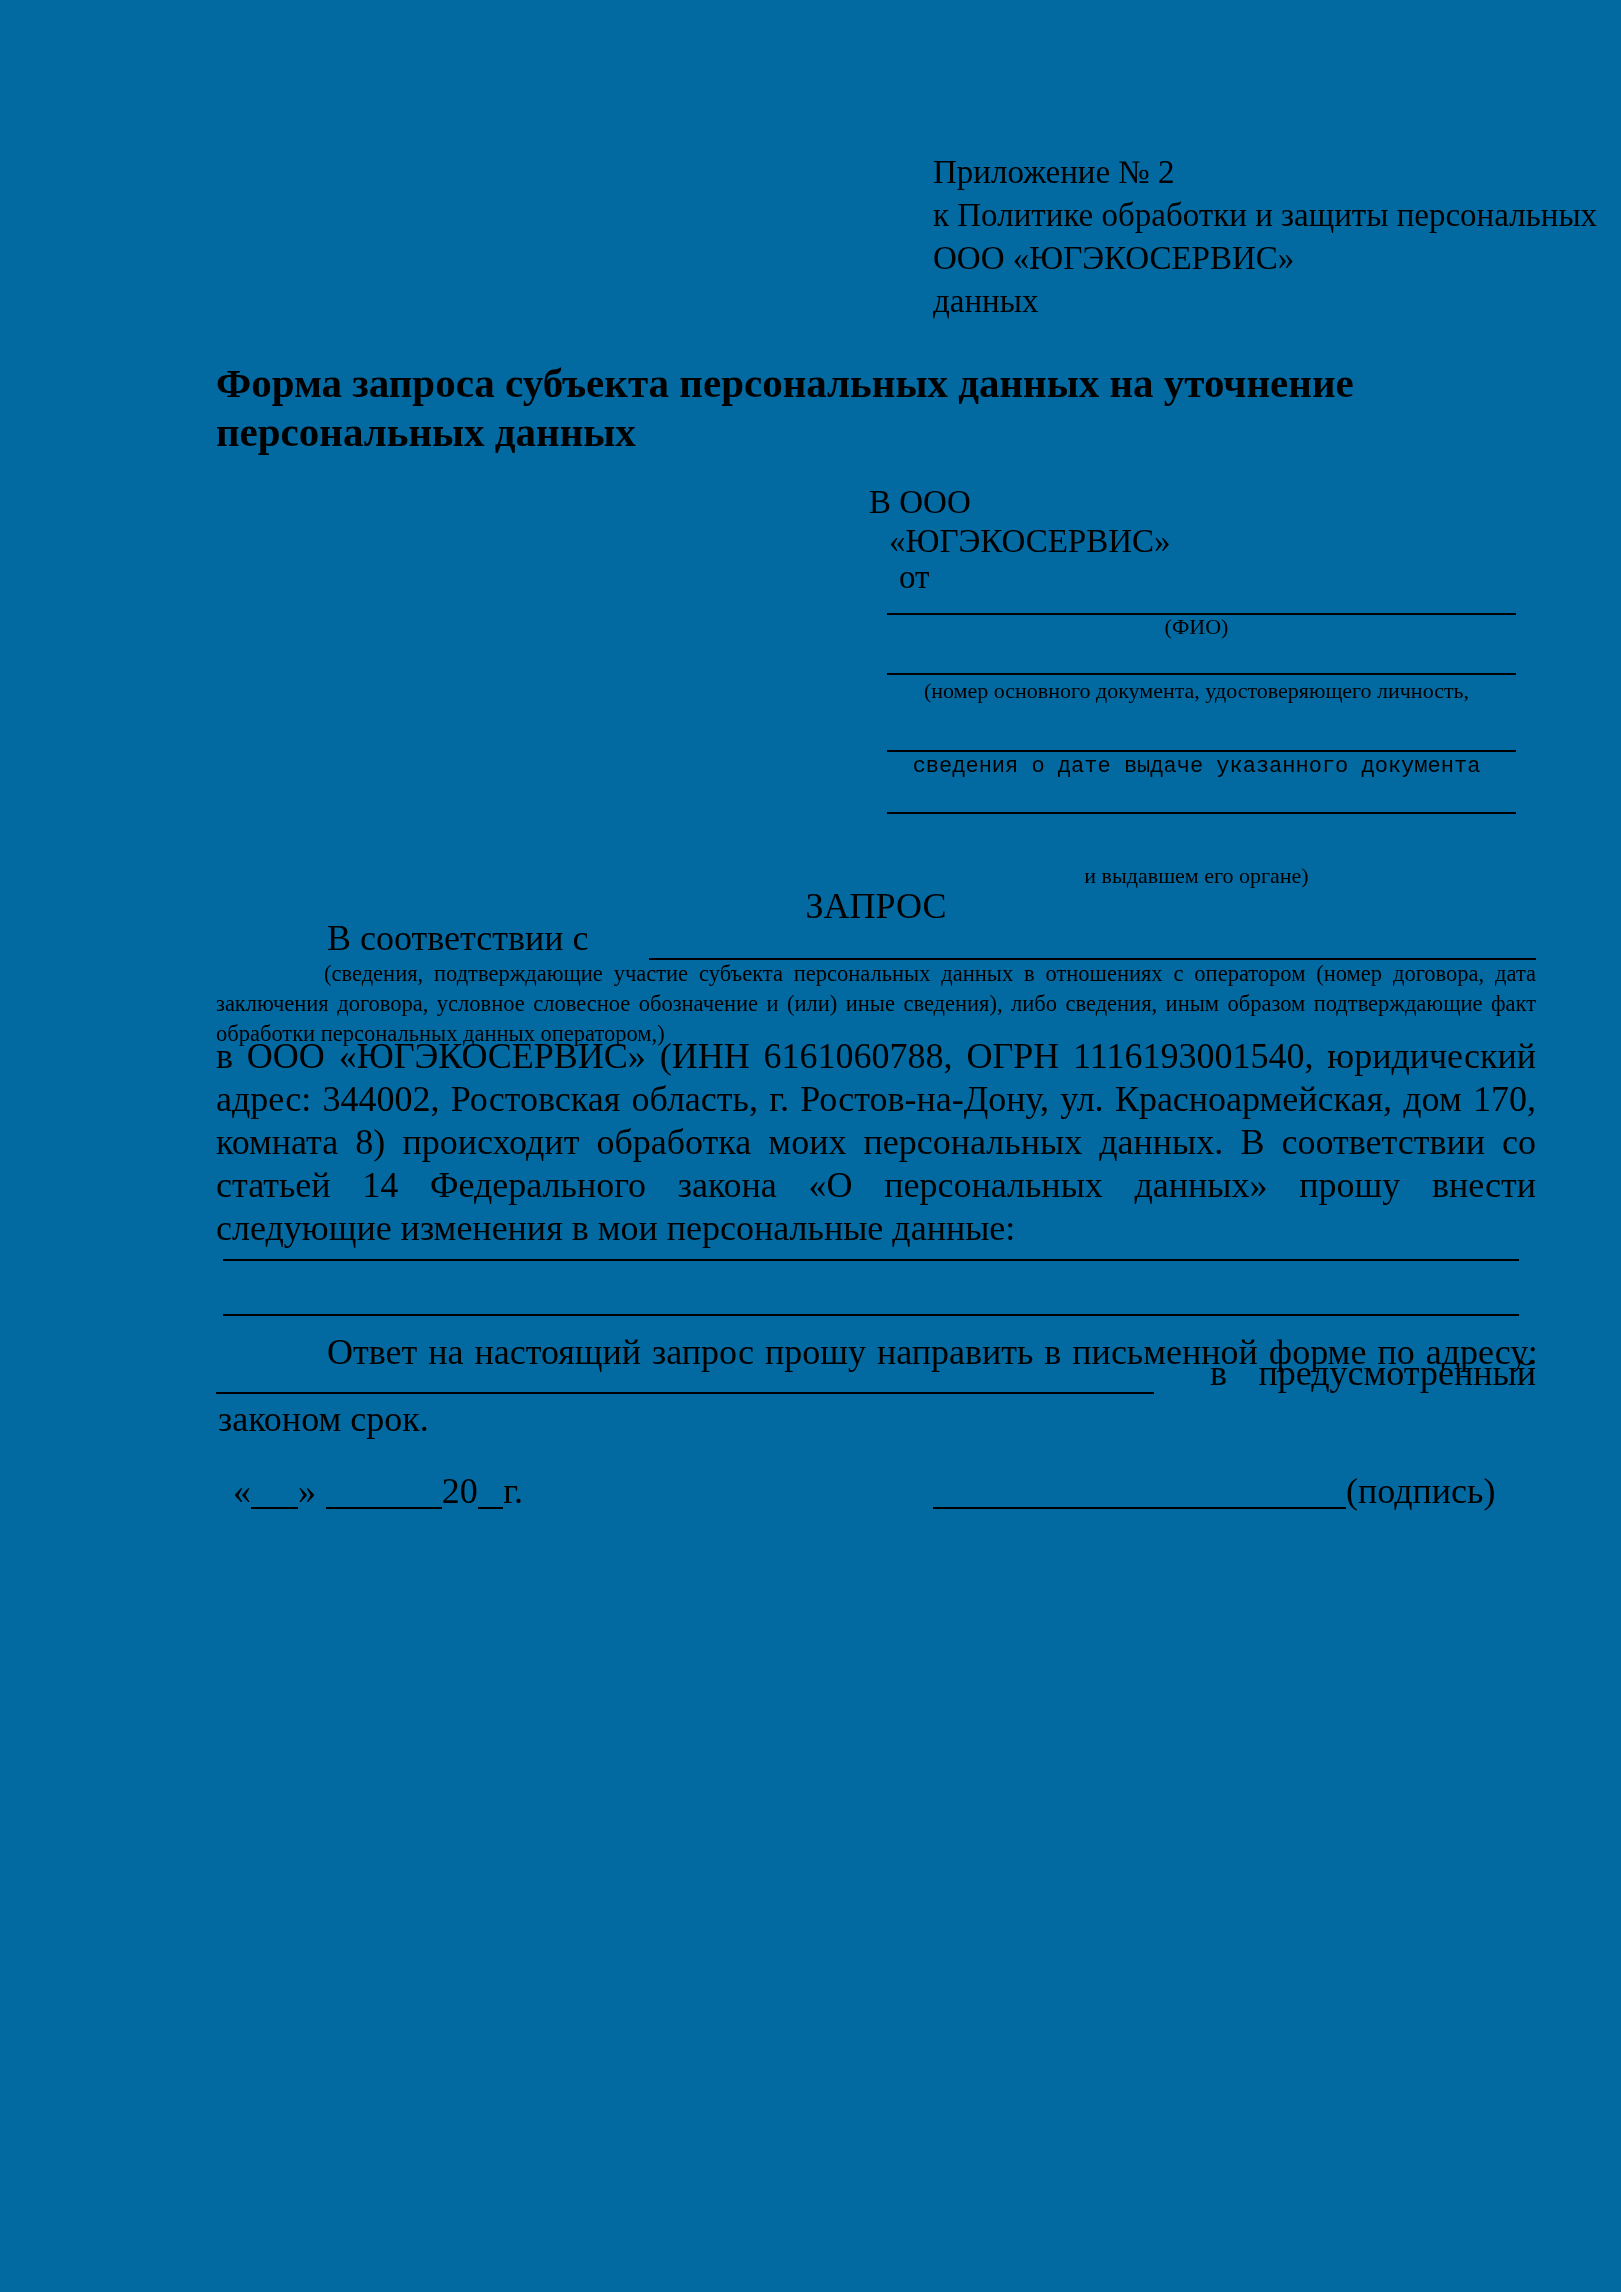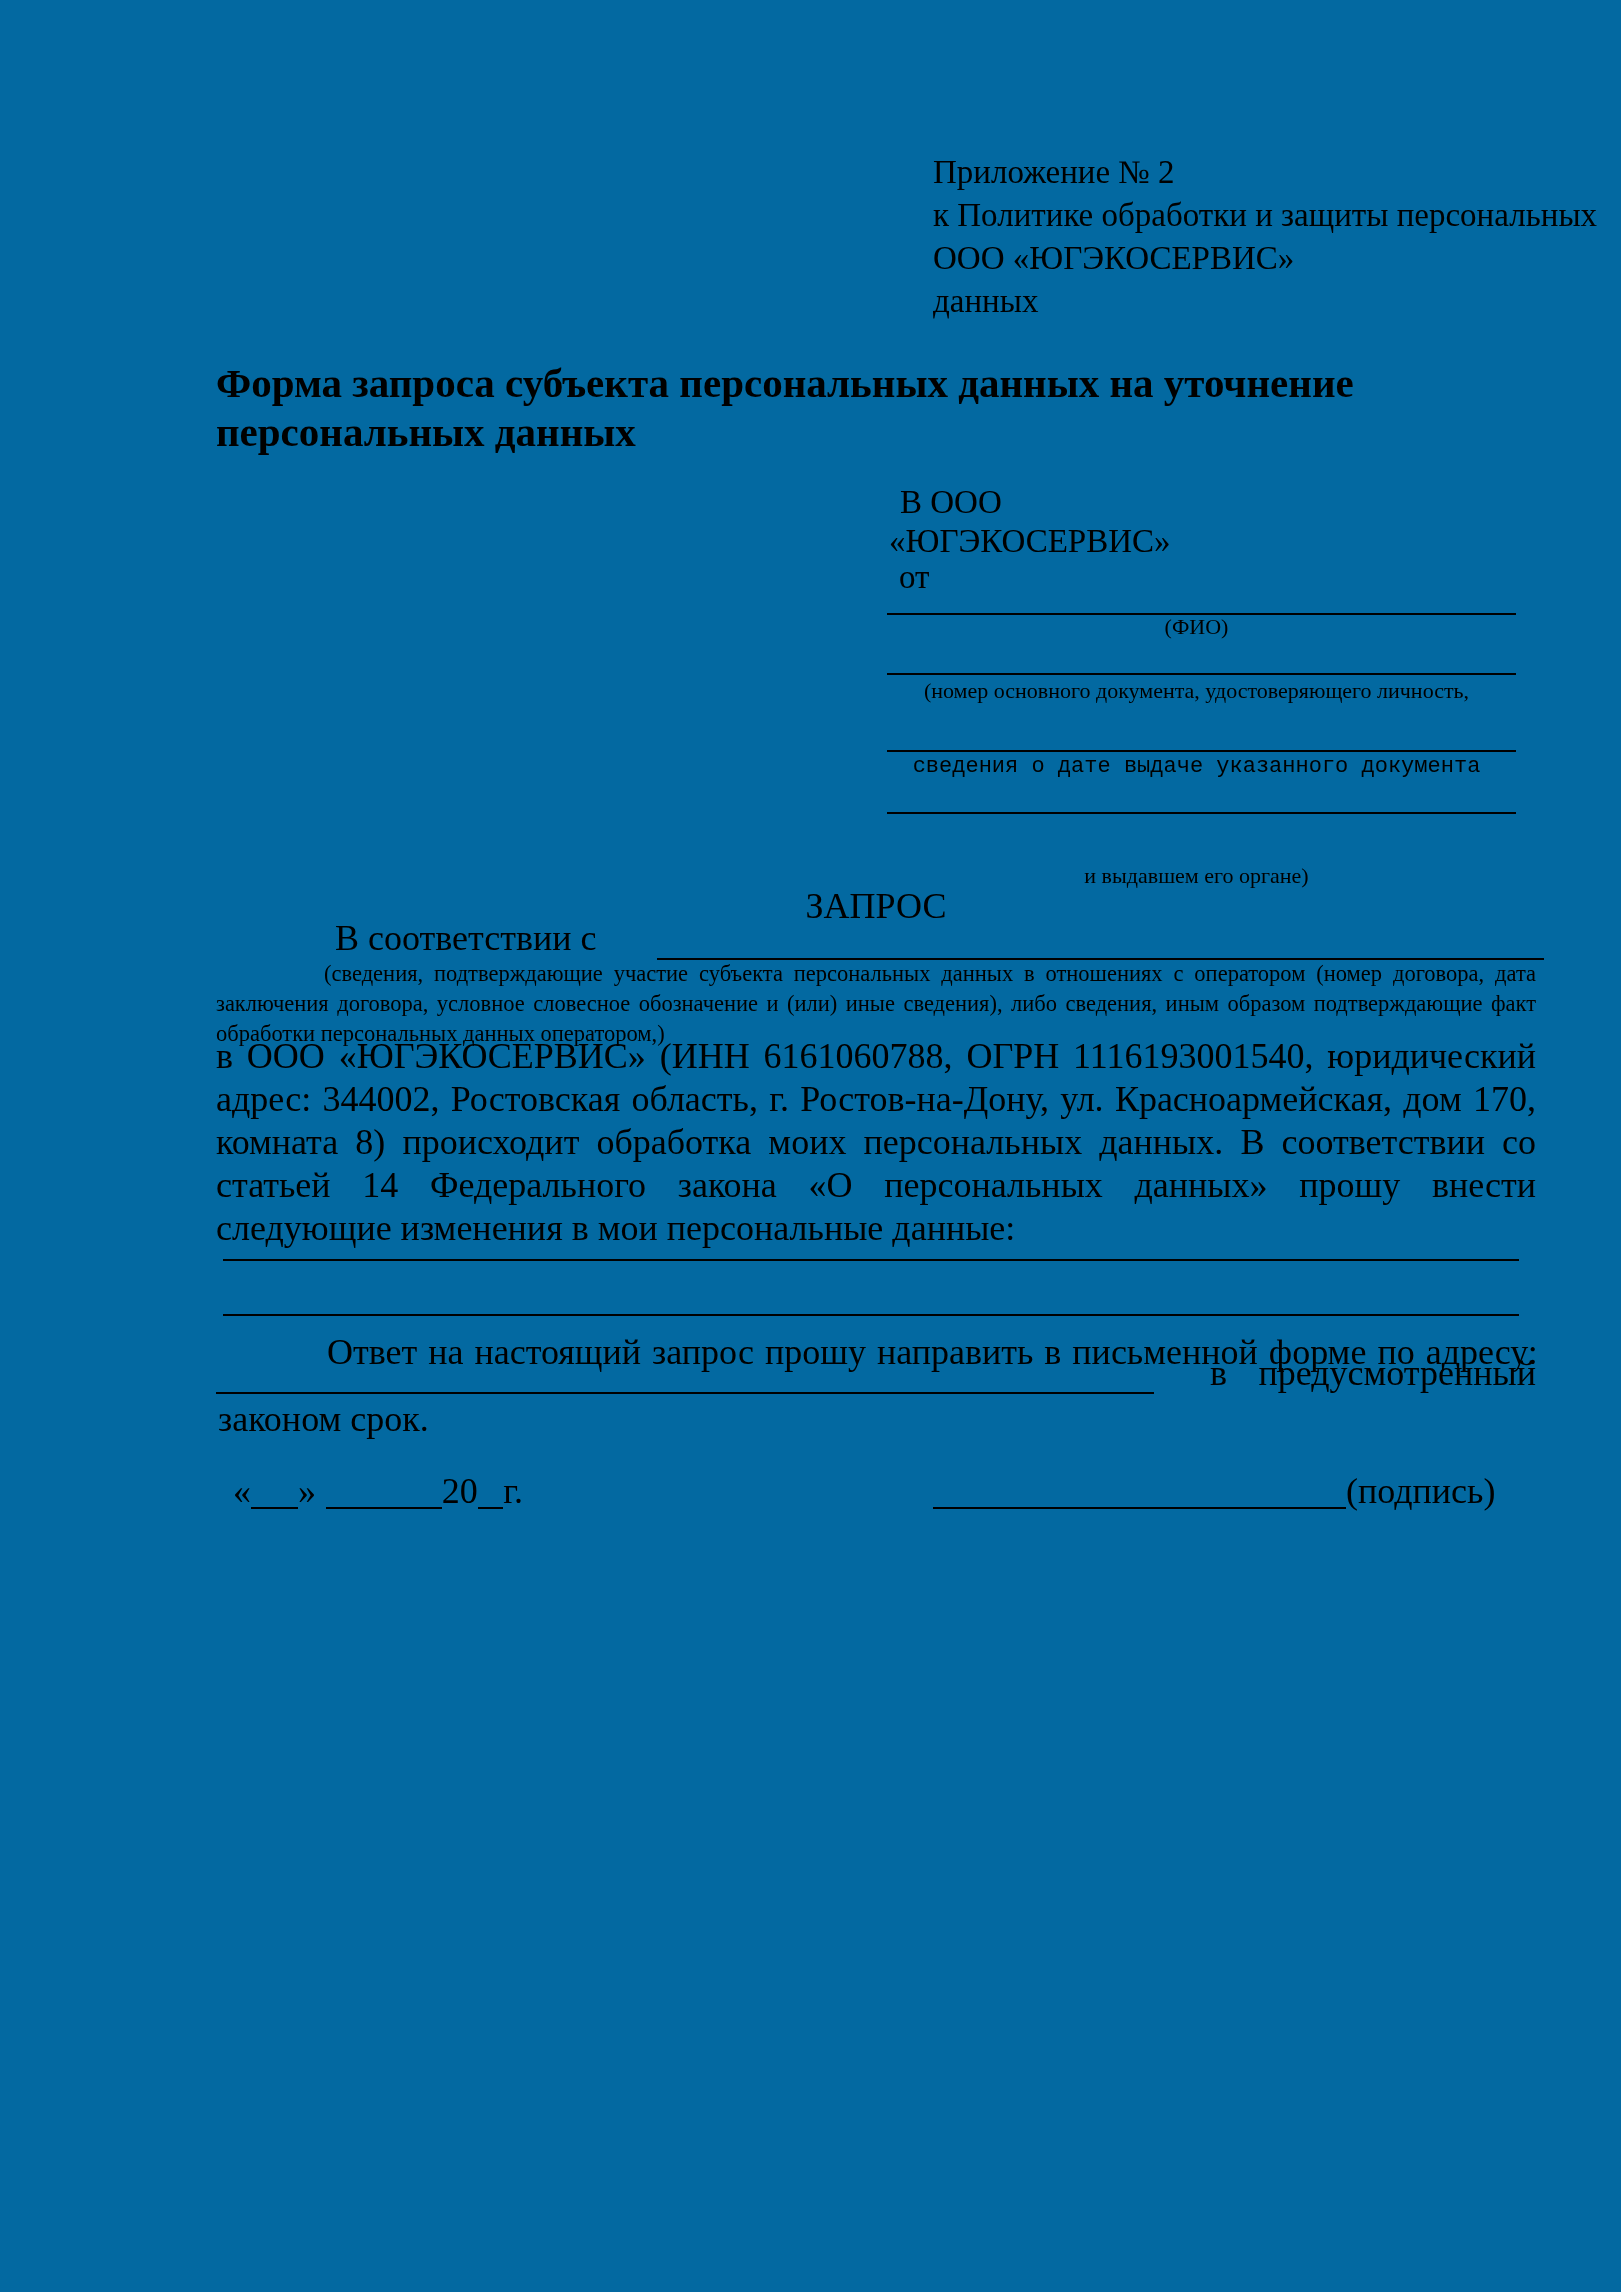--- a/index.html
+++ b/index.html
@@ -11,32 +11,32 @@
   }
   .page { position:relative; width:1621px; height:2293px; background:#0369a1; overflow:hidden; }
   .abs { position:absolute; }
   .nowrap { white-space:nowrap; }
 
   .header-block { left:933px; top:151px; font-size:33px; line-height:43px; }
 
   .title { left:216px; top:359px; width:1320px; text-align:left; font-weight:bold; font-size:41px; line-height:49px; }
 
   .addr { font-size:33px; }
-  .addr-1 { left:869px; top:484px;margin-left:31px; }
+  .addr-1 { left:869px; top:484px; }
   .addr-2 { left:889px; top:523px; }
   .addr-3 { left:899px; top:559px; }
 
   .fline { left:887px; width:629px; height:0; border-top:2.9px solid #000; }
   .f1 { top:613px; } .f2 { top:673px; } .f3 { top:750px; } .f4 { top:812px; }
   .fcap { left:882px; width:629px; text-align:center; font-size:22px; line-height:25.5px; }
   .c1 { top:614px; } .c2 { top:678px; } .c3 { top:754px;font-family:Liberation Mono, monospace; } .c4 { top:815px;margin-top:48px; }
 
   .zapros { left:216px; top:885px; width:1320px; text-align:center; font-size:36px; }
 
-  .intro { left:224px; top:917px; width:1320px; display:flex; align-items:flex-end; font-size:36px; line-height:43px;gap:47px; }
+  .intro { left:216px; top:917px; width:1320px; display:flex; align-items:flex-end; font-size:36px; line-height:43px;gap:47px; }
   .intro-text { white-space:nowrap; padding-left:111px; }
   .intro-fill { flex:1 1 auto; border-bottom:2.9px solid #000; height:37px; margin-left:13.7px; }
 
   .note { left:216px; top:959px; width:1320px; font-size:22.5px; line-height:30px; text-align:justify; text-indent:108px; }
 
   .body-par { left:216px; top:1035px; width:1320px; font-size:36px; line-height:43px; text-align:justify; }
 
   .blankline { left:223px; width:1296px; height:0; border-top:2.9px solid #000; }
   .blank1 { top:1259px; } .blank2 { top:1314px; }
 

